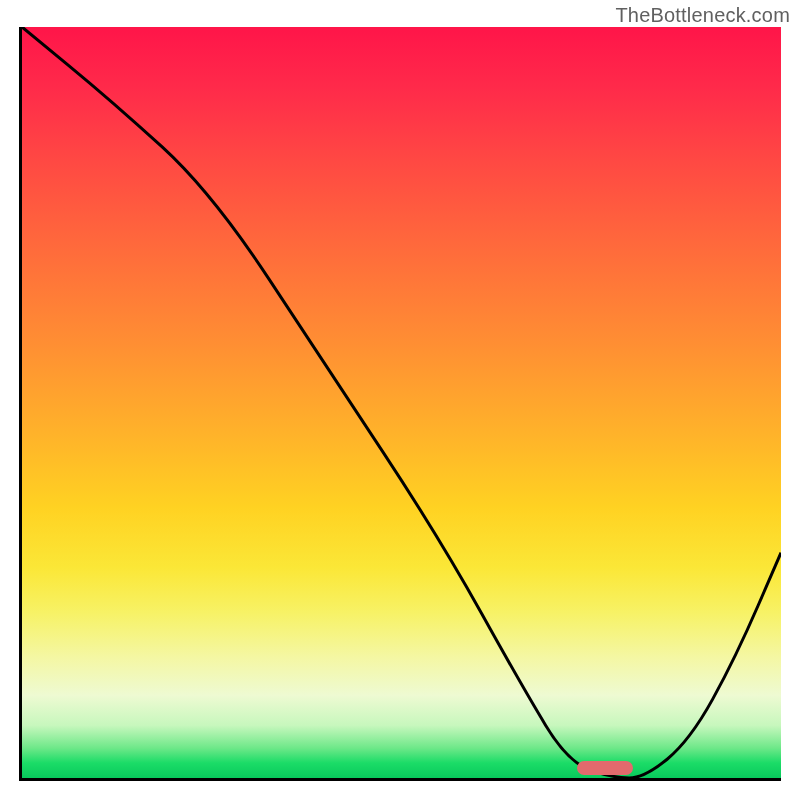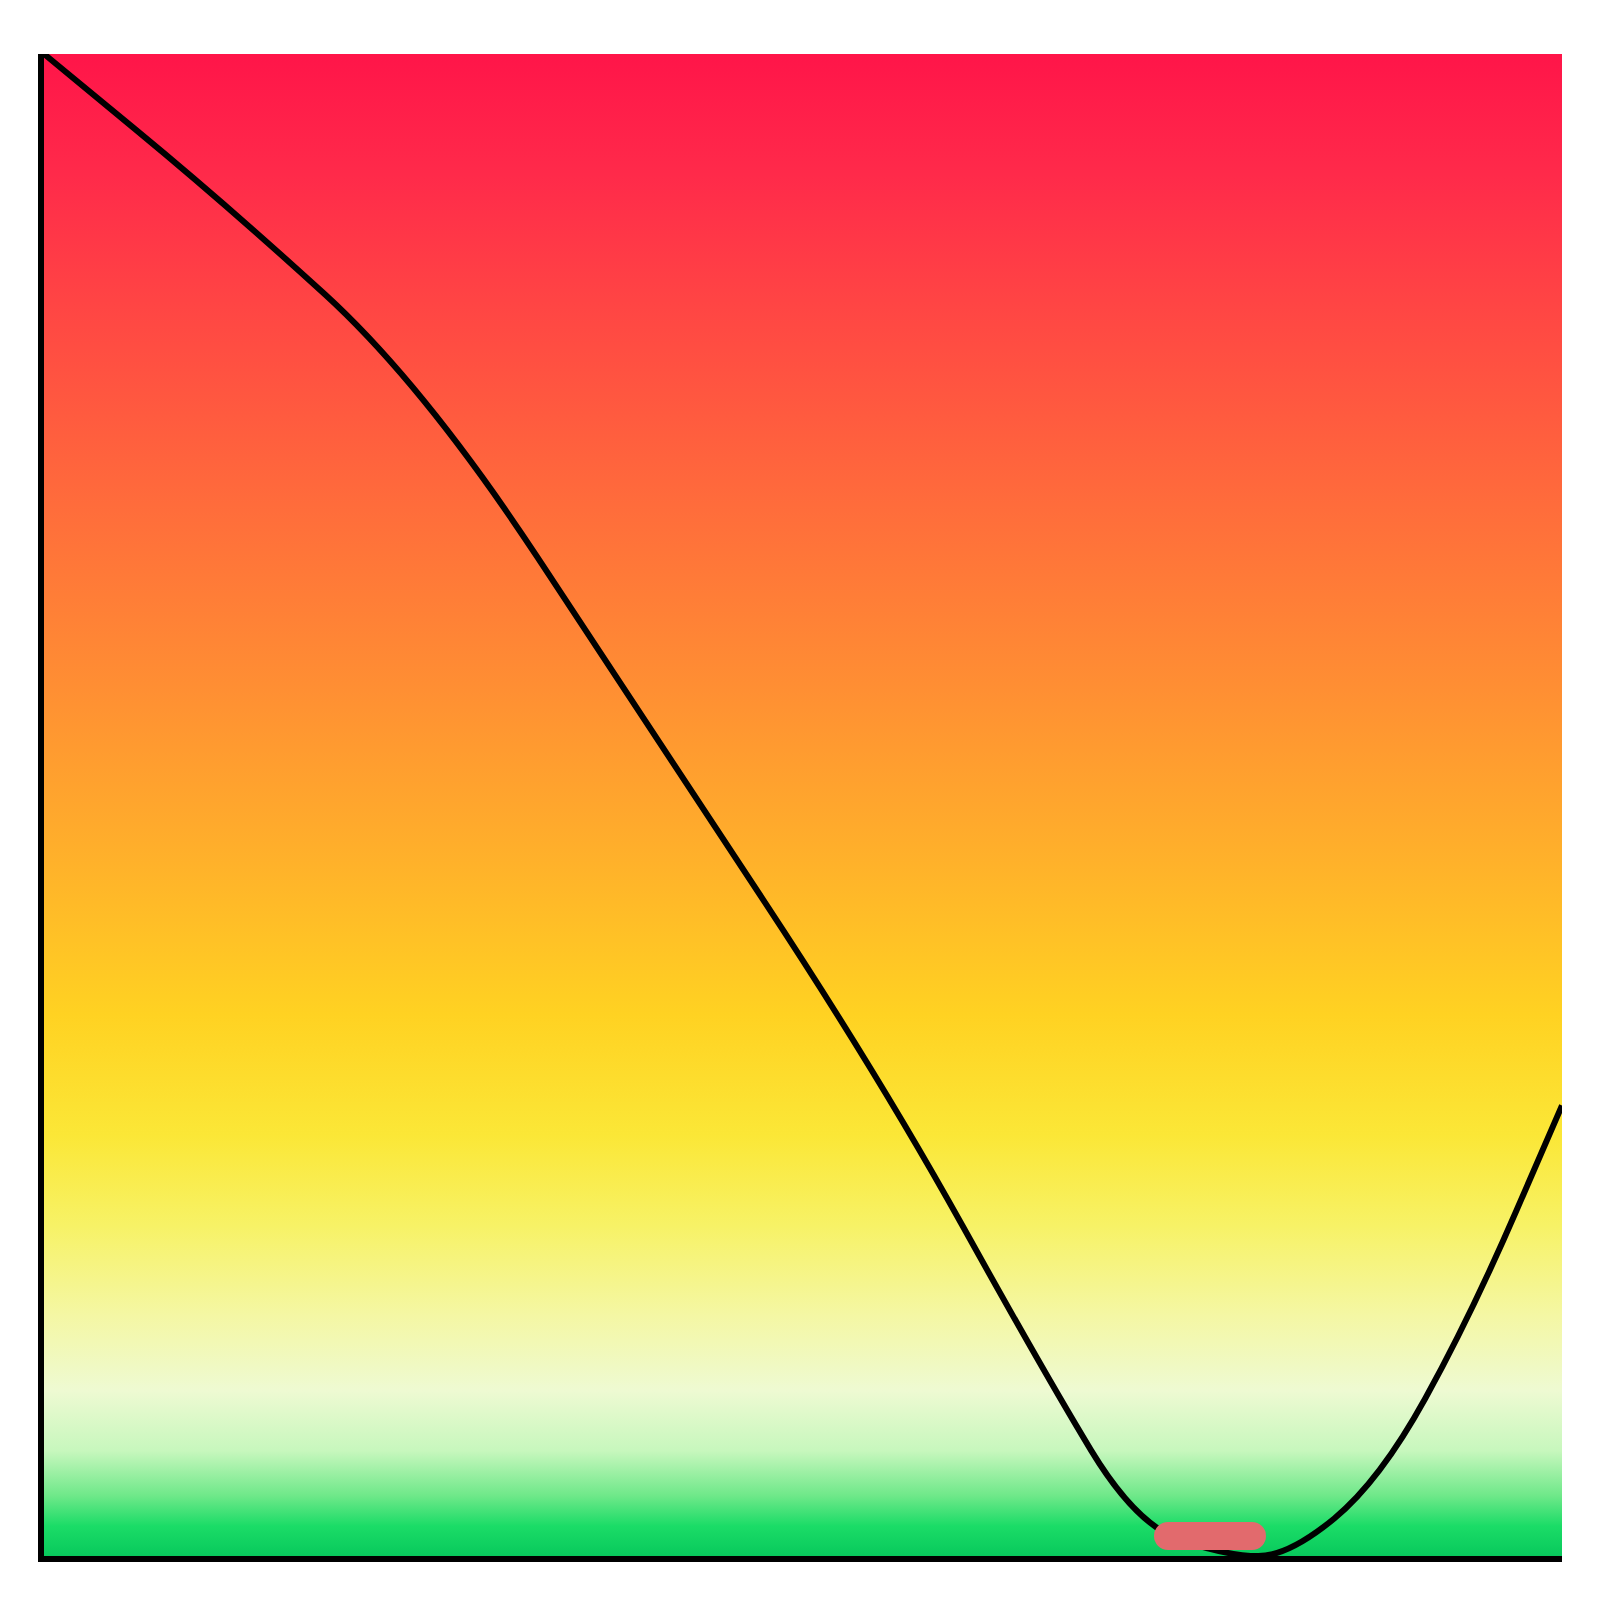--- a/index.html
+++ b/index.html
@@ -22,20 +22,21 @@
     #6ee889 96%,
     #1bdc67 98%,
     #08c95c 100%)}
   svg.curve{position:absolute;inset:0;width:100%;height:100%}
   .marker{position:absolute;width:56px;height:14px;border-radius:7px;background:#e26a6d;left:555px;top:734px}
 </style>
 </head>
 <body>
 
 <div class="stage">
+  <div class="watermark">TheBottleneck.com</div>
 
   <div class="plot">
     <div class="gradient"></div>
 
     <svg class="curve" viewBox="0 0 762 754" preserveAspectRatio="none">
       <path d="M 0 0 Q 0 0 45.72 37.69999999999999 Q 91.44 75.39999999999998 140.97 120.63999999999999 Q 190.5 165.88 247.65 252.58999999999997 Q 304.8 339.29999999999995 361.95000000000005 426.01 Q 419.1 512.72 461.01 588.12 Q 502.92 663.52 525.78 701.22 Q 548.64 738.92 571.5 746.46 Q 594.36 754 609.5999999999999 754 Q 624.8399999999999 754 647.7 735.15 Q 670.5600000000001 716.3 693.4200000000001 674.8299999999999 Q 716.28 633.36 739.14 580.5799999999999 T 762 527.8" fill="none" stroke="#000" stroke-width="3"></path>
     </svg>
 
     <div class="marker"></div>
   </div>

